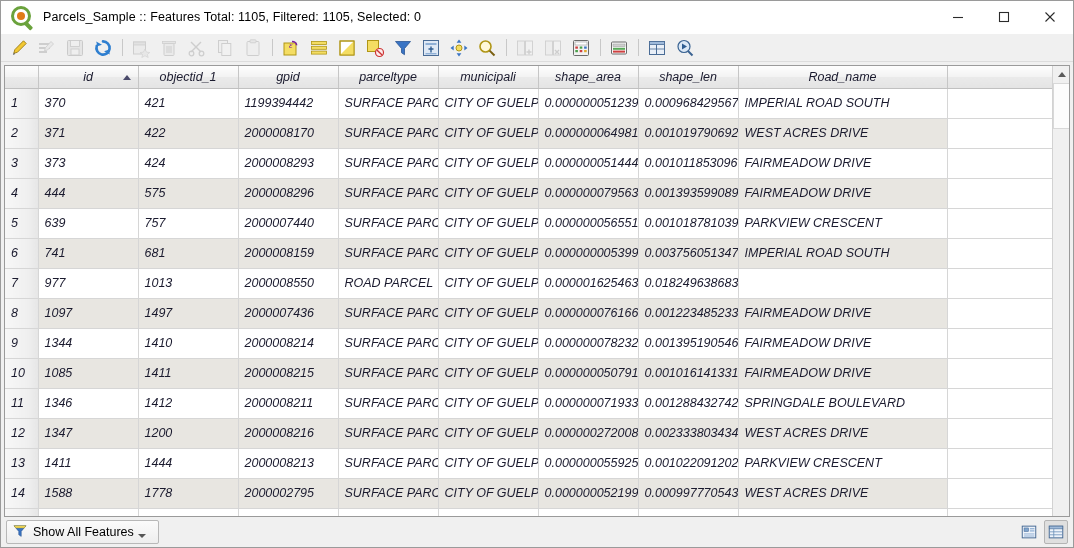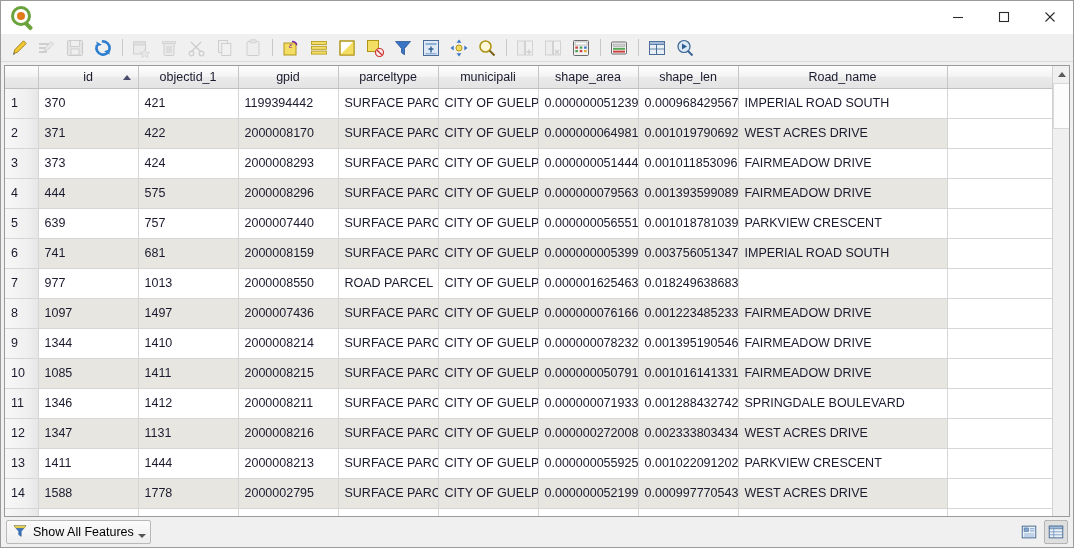--- a/index.html
+++ b/index.html
@@ -112,20 +112,21 @@
     flex: 1 1 auto;
     overflow: hidden;
     position: relative;
   }
   table.attr {
     border-collapse: collapse;
     table-layout: fixed;
     width: 1050px;
     font-size: 12.5px;
     color: #1a1a2e;
+    font-style: italic;
   }
   table.attr th {
     height: 22px;
     background: linear-gradient(to bottom, #fdfdfd 0%, #f3f3f3 48%, #eaeaea 50%, #e4e4e4 100%);
     border-right: 1px solid #c6c6c6;
     border-bottom: 1px solid #c0c0c0;
     font-weight: normal;
     font-size: 12.5px;
     color: #1a1a2e;
     text-align: center;
@@ -204,21 +205,21 @@
     padding: 0 5px;
     position: relative;
   }
   .filter-combo {
     height: 24px;
     background: linear-gradient(to bottom, #fbfbfb, #eeeeee);
     border: 1px solid #b8b8b8;
     border-radius: 2px;
     display: flex;
     align-items: center;
-    padding: 0 4px 0 5px;
+    padding: 0 12px 0 5px;
     font-size: 12.5px;
     color: #000;
     white-space: nowrap;
   }
   .filter-combo .label { margin: 0 3px 0 5px; }
   .combo-arrow {
     width: 0; height: 0;
     border-left: 4px solid transparent;
     border-right: 4px solid transparent;
     border-top: 4px solid #555;
@@ -246,20 +247,21 @@
 <body>
 
 <div id="app">
 
   <div class="titlebar">
     <div class="app-icon">
       <div class="ring"></div>
         <div class="tail"></div>
         <div class="dot"></div>
     </div>
+    <div class="title-text">Parcels_Sample :: Features Total: 1105, Filtered: 1105, Selected: 0</div>
     <div class="win-buttons">
       <div class="win-btn">
         <svg width="12" height="12" viewBox="0 0 12 12">
             <line x1="1" y1="6.5" x2="11" y2="6.5" stroke="#2b2b2b" stroke-width="1.1"></line>
           </svg>
       </div>
       <div class="win-btn">
         <svg width="12" height="12" viewBox="0 0 12 12">
             <rect x="1.5" y="1.5" width="9" height="9" fill="none" stroke="#2b2b2b" stroke-width="1.1"></rect>
           </svg>
@@ -620,21 +622,21 @@
                 <td class="txt">SURFACE PARCEL</td>
                 <td class="txt">CITY OF GUELPH</td>
                 <td class="txt">0.000000071933...</td>
                 <td class="txt">0.001288432742...</td>
                 <td class="txt">SPRINGDALE BOULEVARD</td>
                 <td class="filler"></td>
               </tr>
               <tr class="even">
                 <td class="rownum">12</td>
                 <td class="num">1347</td>
-                <td class="num">1131</td>
+                <td class="num">1200</td>
                 <td class="num">2000008216</td>
                 <td class="txt">SURFACE PARCEL</td>
                 <td class="txt">CITY OF GUELPH</td>
                 <td class="txt">0.000000272008...</td>
                 <td class="txt">0.002333803434...</td>
                 <td class="txt">WEST ACRES DRIVE</td>
                 <td class="filler"></td>
               </tr>
               <tr class="odd">
                 <td class="rownum">13</td>

